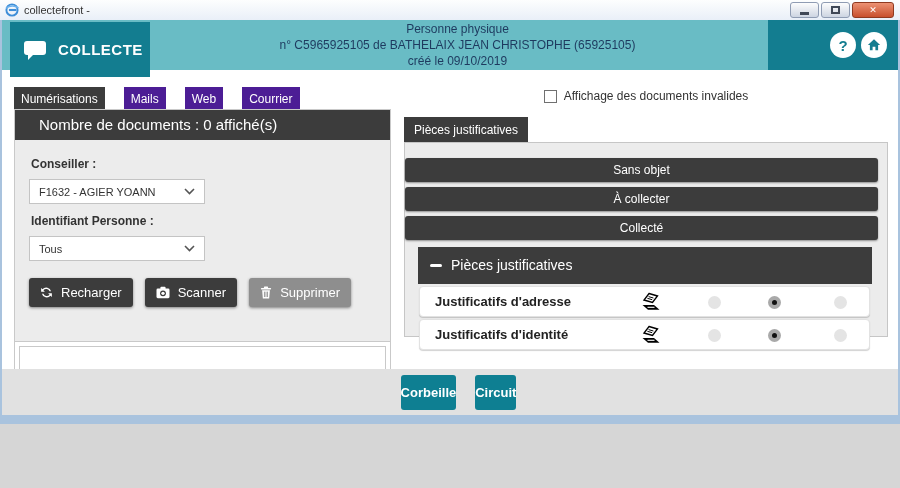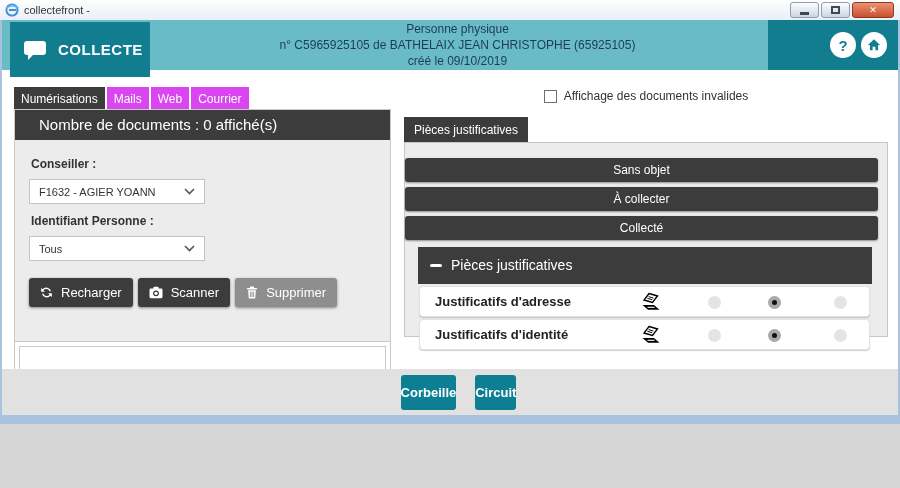--- a/index.html
+++ b/index.html
@@ -31,32 +31,32 @@
     color:#1e3a5f; font-size:12px; line-height:16px; }
   .header-right { position:absolute; right:0; top:0; width:130px; height:50px; background:#137d90;
     display:flex; align-items:center; justify-content:flex-end; gap:5px; padding-right:11px; }
   .circle-btn { width:26px; height:26px; border-radius:50%; background:#fff; color:#137d90;
     display:flex; align-items:center; justify-content:center; font-weight:bold; font-size:15px; cursor:pointer; }
 
   
   .content { position:absolute; top:70px; left:2px; right:2px; bottom:55px; background:#fff; }
 
   
-  .left-tabs { position:absolute; left:12px; top:17px; display:flex; gap:2px; }
-  .ltab { font-size:12px; color:#fff; padding:5px 7px 4px 7px; background:#d946ef; cursor:pointer; }
+  .left-tabs { position:absolute; left:12px; top:17px; display:flex; gap:19px; }
+  .ltab { font-size:12px; color:#fff; padding:5px 7px 4px 7px; background:#4c1d95; cursor:pointer; }
   .ltab.active { background:#3c3c3c; }
   .left-container { position:absolute; left:12px; top:39px; width:377px; height:321px;
     border:1px solid #c9c9c9; background:#ececec; display:flex; flex-direction:column; }
   .doc-header { background:#3c3c3c; color:#fff; font-size:15px; padding:6px 0 7px 24px; }
   .left-form { padding:17px 14px 0 14px; flex:1; }
   .form-label { font-size:12px; font-weight:bold; color:#333; margin:0 0 8px 2px; }
   .select { width:176px; height:25px; background:#fff; border:1px solid #c4c4c4; display:flex;
     align-items:center; justify-content:space-between; padding:0 9px; font-size:11px; color:#333;
     margin-bottom:10px; cursor:pointer; }
-  .btn-row { display:flex; gap:5px; margin-top:17px; }
+  .btn-row { display:flex; gap:12px; margin-top:17px; }
   .dark-btn { background:#3c3c3c; color:#fff; font-size:13px; padding:7px 11px; border-radius:3px;
     display:flex; align-items:center; gap:8px; box-shadow:0 1px 3px rgba(0,0,0,.45); cursor:pointer; border:none; }
   .dark-btn.disabled { background:#8e8e8e; }
   .left-list { background:#fff; border-top:1px solid #c9c9c9; height:88px; padding:4px 4px 8px 4px; }
   .empty-box { height:100%; border:1px solid #c9c9c9; display:flex; align-items:center; justify-content:center;
     color:#b3b3b3; font-weight:bold; font-size:19px; letter-spacing:1px; }
 
   
   .chk-row { position:absolute; left:402px; top:19px; width:484px; display:flex; justify-content:center;
     align-items:center; gap:7px; font-size:12px; color:#333; }

